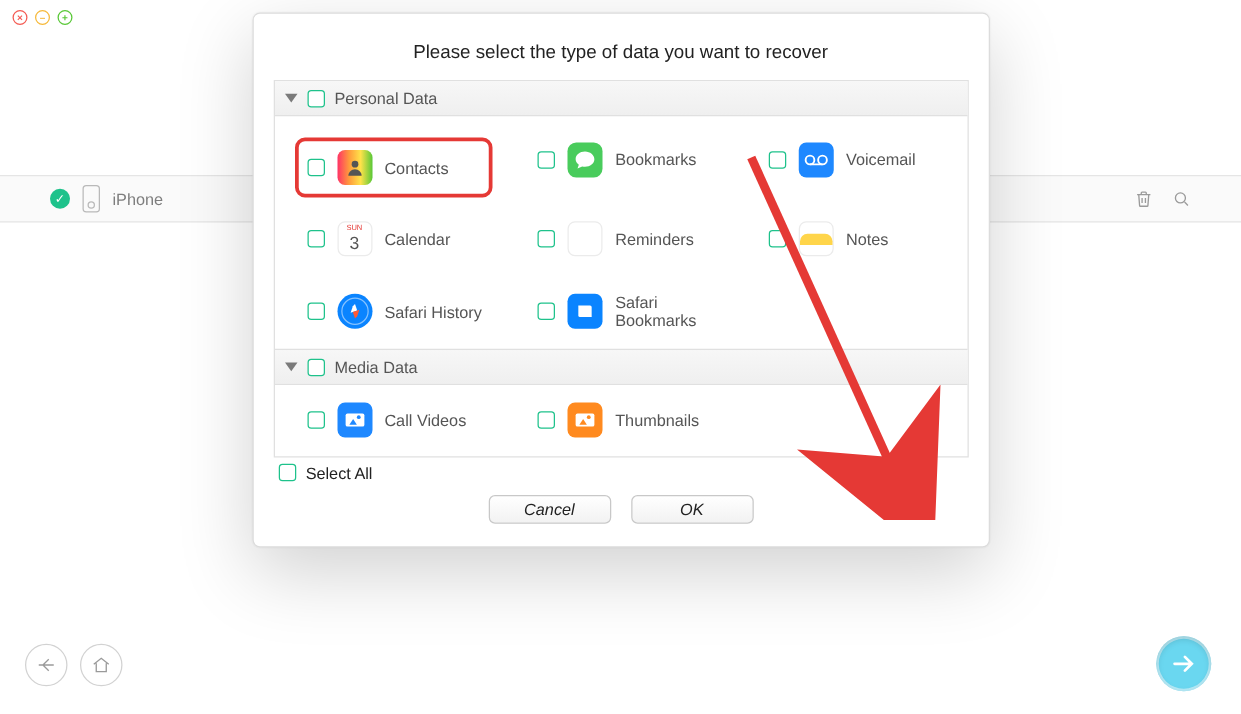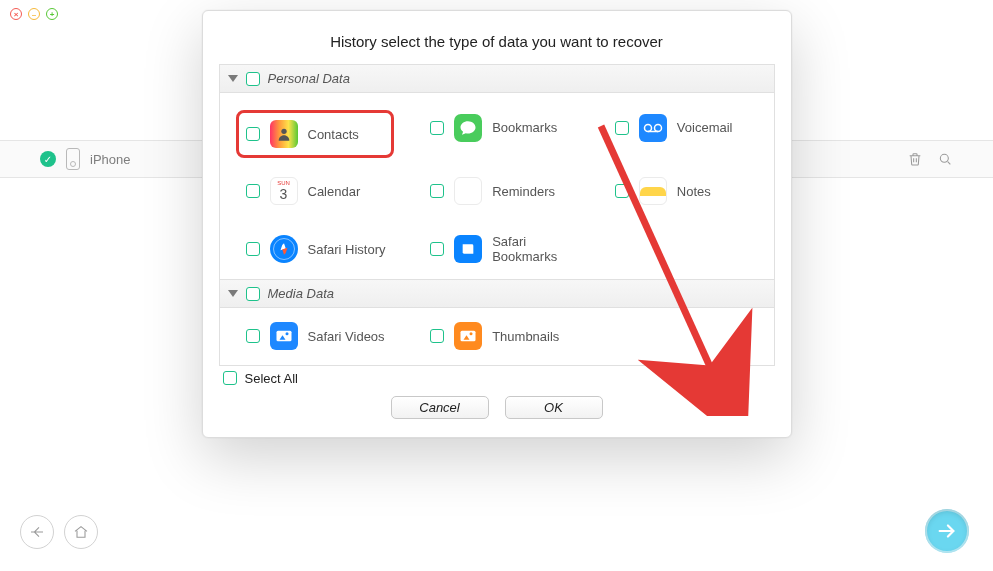--- a/index.html
+++ b/index.html
@@ -66,21 +66,20 @@
     }
     .modal-title { text-align: center; font-size: 15px; color: #222; margin-bottom: 14px; }
 
     .panel { border: 1px solid #e0e0e0; }
     .grp-header {
       display: flex; align-items: center; gap: 8px;
       background: linear-gradient(#f7f7f7,#efefef);
       border-bottom: 1px solid #e0e0e0;
       padding: 6px 8px;
       color: #555;
-      font-style: italic;
     }
     .grp-header.sep-top { border-top: 1px solid #e0e0e0; }
     .tri { width: 0; height: 0; border-left: 5px solid transparent; border-right: 5px solid transparent; border-top: 7px solid #7a7a7a; }
 
     .grid3 { display: grid; grid-template-columns: repeat(3, 1fr); }
     .item {
       display: flex; align-items: center; gap: 10px;
       padding: 14px 10px 14px 26px;
       border-bottom: 1px solid transparent;
     }
@@ -186,21 +185,21 @@
       </svg>
   </span>
 </div>
 <span class="next-btn">
   <svg width="22" height="22" viewBox="0 0 24 24" fill="none" stroke="#fff" stroke-width="2.4" stroke-linecap="round">
       <path d="M4 12h14M13 6l6 6-6 6"></path>
     </svg>
 </span>
 
 <div class="modal">
-  <div class="modal-title">History select the type of data you want to recover</div>
+  <div class="modal-title">Please select the type of data you want to recover</div>
 
   <div class="panel">
 
     <div class="grp-header">
       <span class="tri"></span>
       <span class="chk"></span>
       <span>Personal Data</span>
     </div>
 
     <div class="grid3">
@@ -301,21 +300,21 @@
 
       <div class="item">
         <span class="chk"></span>
         <span class="app-ico ico-photovid">
           <svg width="18" height="14" viewBox="0 0 24 18" fill="#fff">
               <rect x="2" y="2" width="20" height="14" rx="2"></rect>
               <polygon points="6,14 10,8 14,14" fill="#1e88ff"></polygon>
               <circle cx="16" cy="6" r="2" fill="#1e88ff"></circle>
             </svg>
         </span>
-        <span class="lbl">Safari Videos</span>
+        <span class="lbl">Call Videos</span>
       </div>
 
       <div class="item">
         <span class="chk"></span>
         <span class="app-ico ico-thumb">
           <svg width="18" height="14" viewBox="0 0 24 18" fill="#fff">
               <rect x="2" y="2" width="20" height="14" rx="2"></rect>
               <polygon points="6,14 10,8 14,14" fill="#ff8a1f"></polygon>
               <circle cx="16" cy="6" r="2" fill="#ff8a1f"></circle>
             </svg>

